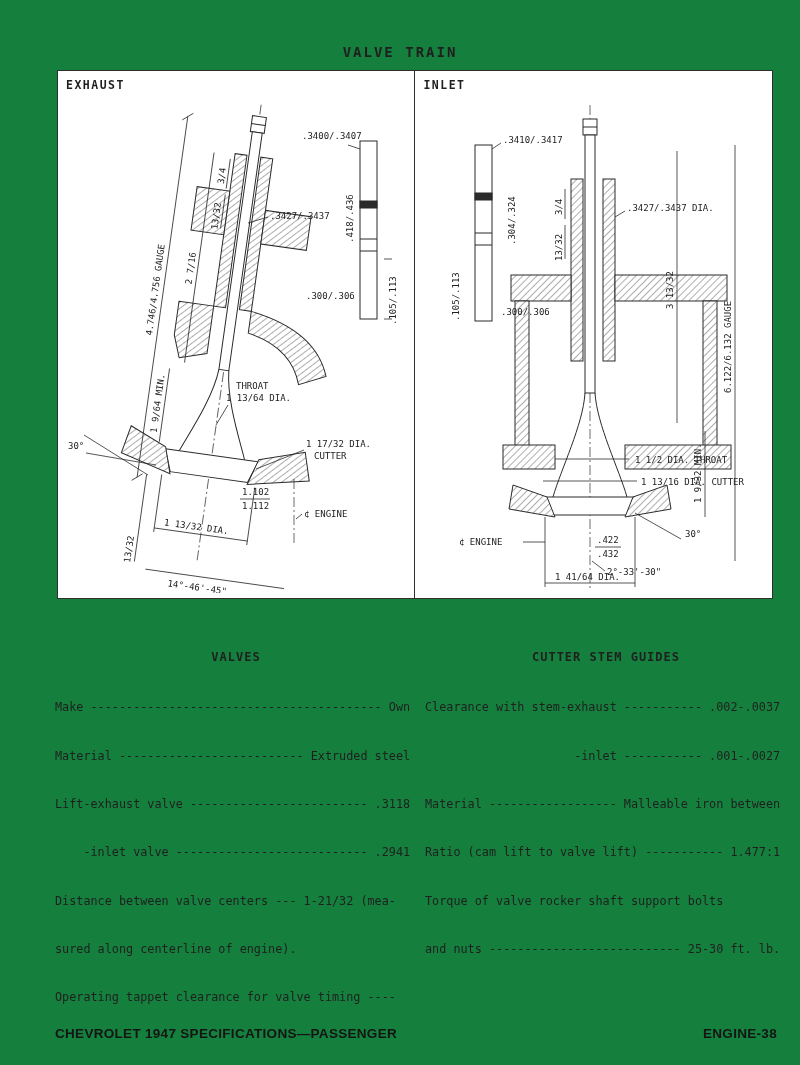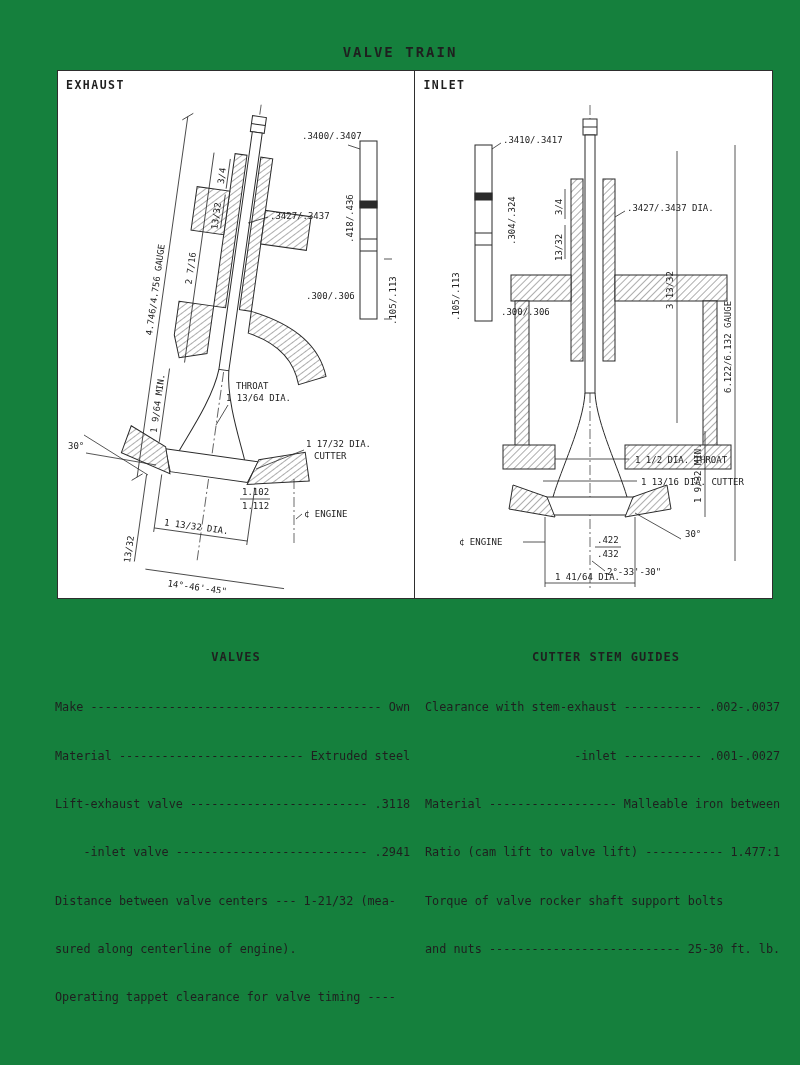--- a/index.html
+++ b/index.html
@@ -241,14 +241,18 @@
       
       
       
       
       
       
       
     </div>
   </div>
 
+  <div class="footer">
+    <span>CHEVROLET 1947 SPECIFICATIONS—PASSENGER</span>
+    <span>ENGINE-38</span>
+  </div>
 
 </div>
 
 </body></html>

